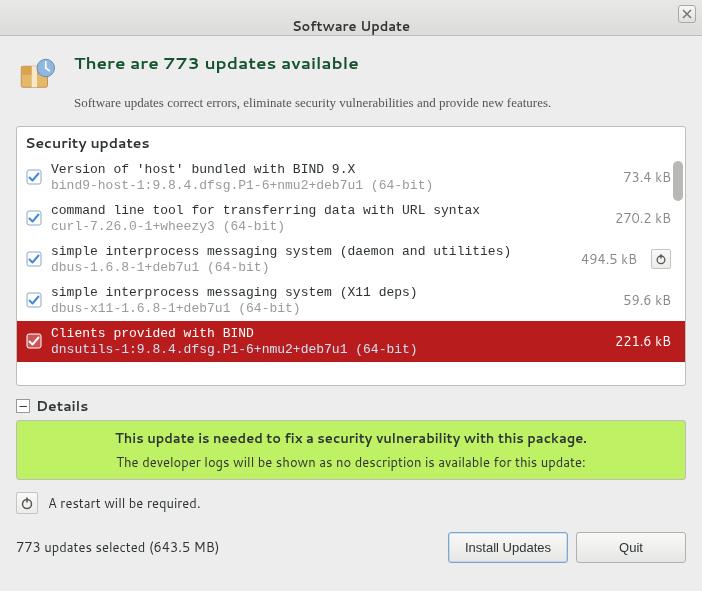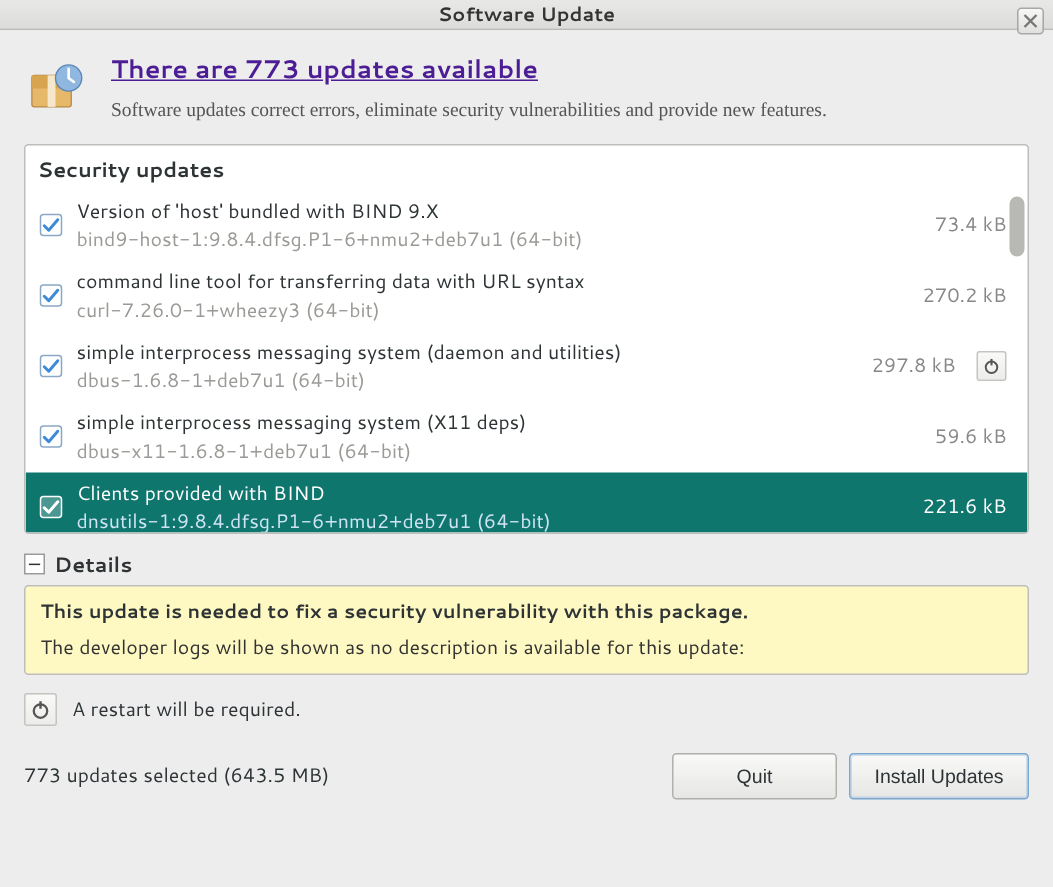--- a/index.html
+++ b/index.html
@@ -1,43 +1,43 @@
 <!DOCTYPE html>
 <html><head>
 <meta charset="utf-8">
 <style>
 * { box-sizing: border-box; margin: 0; padding: 0; }
 body { font-family: "Cantarell", "DejaVu Sans", sans-serif; font-size: 13px; color: #2e3436; background: #ededed; width: 702px; height: 591px; overflow: hidden; }
-.titlebar { height: 20px; background: linear-gradient(#e8e8e7, #dcdcda); border-bottom: 1px solid #bbb; display: flex; align-items: flex-end; justify-content: center; position: relative; }
+.titlebar { height: 36px; background: linear-gradient(#e8e8e7, #dcdcda); border-bottom: 1px solid #bbb; display: flex; align-items: flex-end; justify-content: center; position: relative; }
 .titlebar .title { font-weight: bold; color: #333; font-size: 13px; }
 .titlebar .close { position: absolute; right: 6px; top: 5px; width: 18px; height: 18px; background: linear-gradient(#f7f7f6,#e0e0df); border: 1px solid #a8a8a6; border-radius: 3px; display: flex; align-items: center; justify-content: center; color: #666; font-size: 12px; cursor: pointer; }
 .window-body { padding: 14px 16px 14px 16px; }
 .header-row { display: flex; gap: 16px; margin-bottom: 14px; }
 .header-icon { width: 42px; height: 42px; flex-shrink: 0; margin-top: 4px; }
-.header-text h1 { font-size: 17px; font-weight: bold; margin-bottom: 6px; color: #4c1d95; text-decoration: underline; }
+.header-text h1 { font-size: 17px; font-weight: bold; margin-bottom: 20px; color: #14532d; }
 .header-text p { font-size: 13px; color: #555; line-height: 1.35; font-family: Liberation Serif, serif; }
 .list-frame { border: 1px solid #bdbdb9; background: #fff; border-radius: 3px; height: 260px; display: flex; flex-direction: column; overflow: hidden; }
 .group-header { font-weight: bold; padding: 6px 8px 4px 8px; font-size: 14px; color: #2e3436; }
 .items { flex: 1; overflow: hidden; position: relative; }
 .scrollbar { position: absolute; right: 2px; top: 4px; bottom: 4px; width: 10px; }
 .scrollbar .thumb { position: absolute; top: 0; height: 40px; width: 100%; background: #b8b8b5; border-radius: 5px; }
 .item { display: flex; align-items: center; padding: 5px 14px 5px 8px; gap: 8px; }
 .item .cb { width: 18px; height: 18px; flex-shrink: 0; display: flex; align-items: center; justify-content: center; }
-.item .txt { flex: 1; min-width: 0; }
+.item .txt { flex: 1; min-width: 0; font-family: Liberation Mono, monospace; }
 .item .line1 { color: #2e3436; font-size: 13px; }
 .item .line2 { color: #9a9a96; font-size: 13px; margin-top: 1px; }
 .item .size { color: #888; font-size: 13px; white-space: nowrap; margin-left: 8px; }
 .item .restart { width: 20px; height: 20px; margin-left: 6px; display: flex; align-items: center; justify-content: center; border: 1px solid #c4c4c1; border-radius: 2px; background: linear-gradient(#f9f9f8,#ececea); }
-.item.selected { background: #0f766e; }
+.item.selected { background: #b91c1c; }
 .item.selected .line1, .item.selected .size { color: #fff; }
 .item.selected .line2 { color: #cfe3f5; }
 .details-header { display: flex; align-items: center; gap: 6px; margin-top: 10px; margin-bottom: 4px; }
 .details-header .toggle { width: 14px; height: 14px; border: 1px solid #999; background: #fff; display: flex; align-items: center; justify-content: center; font-size: 12px; line-height: 1; cursor: pointer; }
 .details-header .label { font-weight: bold; font-size: 14px; }
-.details-box { border: 1px solid #bdbdb9; background: #fef9c3; border-radius: 3px; padding: 8px 10px; }
+.details-box { border: 1px solid #bdbdb9; background: #bef264; border-radius: 3px; padding: 8px 10px; text-align: center; }
 .details-box .title { font-weight: bold; margin-bottom: 6px; font-size: 13px; }
 .details-box .desc { font-size: 13px; color: #333; }
 .restart-note { display: flex; align-items: center; gap: 10px; margin-top: 12px; }
 .restart-note .ic { width: 22px; height: 22px; border: 1px solid #c4c4c1; border-radius: 2px; background: linear-gradient(#f9f9f8,#ececea); display: flex; align-items: center; justify-content: center; }
 .footer { display: flex; align-items: center; margin-top: 18px; gap: 8px; }
 .footer .status { flex: 1; font-size: 13px; }
 .btn { min-width: 110px; padding: 7px 16px; background: linear-gradient(#f9f9f8,#e6e6e4); border: 1px solid #b0b0ad; border-radius: 3px; font-size: 13px; color: #2e3436; cursor: pointer; }
 .btn.primary { border: 1px solid #7aa7d0; box-shadow: inset 0 0 0 1px rgba(120,170,220,.3); }
 svg.checkmark { width: 16px; height: 16px; }
 </style>
@@ -109,21 +109,21 @@
     <div class="cb">
             <svg class="checkmark" viewBox="0 0 16 16">
               <rect x="1" y="1" width="14" height="14" rx="2" fill="#fff" stroke="#8aa8c5"></rect>
               <path d="M3.5 8.5 L6.5 11.5 L12.5 4.5" fill="none" stroke="#3f8ad8" stroke-width="2" stroke-linecap="round" stroke-linejoin="round"></path>
             </svg>
           </div>
     <div class="txt">
       <div class="line1">simple interprocess messaging system (daemon and utilities)</div>
       <div class="line2">dbus-1.6.8-1+deb7u1 (64-bit)</div>
     </div>
-    <div class="size">297.8 kB</div>
+    <div class="size">494.5 kB</div>
     <div class="restart">
             <svg width="12" height="12" viewBox="0 0 14 14">
               <circle cx="7" cy="8" r="4.5" fill="none" stroke="#555" stroke-width="1.5"></circle>
               <rect x="6.2" y="1.5" width="1.6" height="5" fill="#555"></rect>
             </svg>
           </div>
   </div>
         <div class="item">
     <div class="cb">
             <svg class="checkmark" viewBox="0 0 16 16">
@@ -169,17 +169,17 @@
       <svg width="14" height="14" viewBox="0 0 14 14">
           <circle cx="7" cy="8" r="4.5" fill="none" stroke="#555" stroke-width="1.5"></circle>
           <rect x="6.2" y="1.5" width="1.6" height="5" fill="#555"></rect>
         </svg>
     </div>
     <span>A restart will be required.</span>
   </div>
 
   <div class="footer">
     <span class="status">773 updates selected (643.5 MB)</span>
+    <button class="btn primary">Install Updates</button>
     <button class="btn">Quit</button>
-    <button class="btn primary">Install Updates</button>
   </div>
 
 </div>
 
 </body></html>

